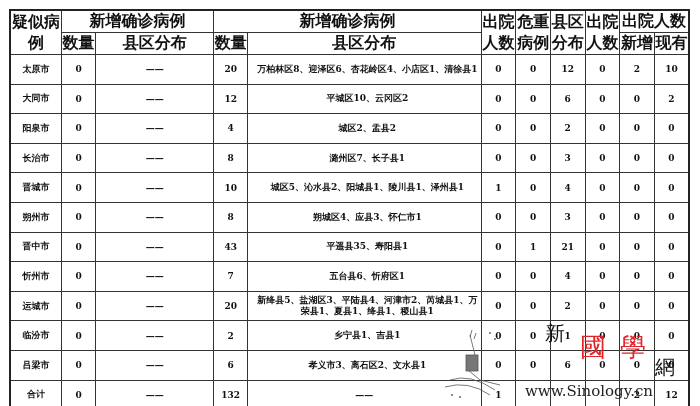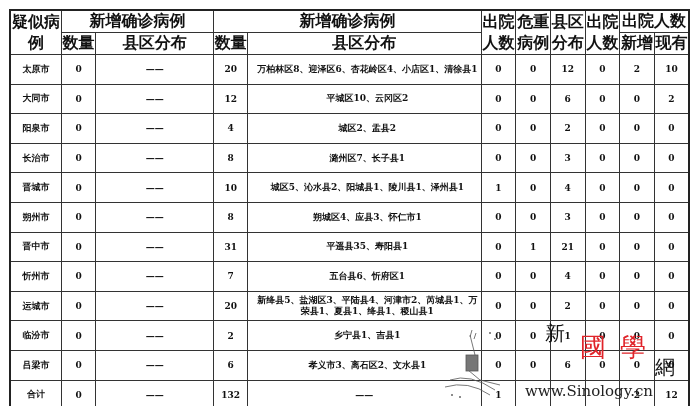--- a/index.html
+++ b/index.html
@@ -132,21 +132,21 @@
           <td>0</td>
           <td>3</td>
           <td>0</td>
           <td>0</td>
           <td>0</td>
         </tr>
         <tr>
           <td>晋中市</td>
           <td>0</td>
           <td>——</td>
-          <td>31</td>
+          <td>43</td>
           <td class="dist">平遥县35、寿阳县1</td>
           <td>0</td>
           <td>1</td>
           <td>21</td>
           <td>0</td>
           <td>0</td>
           <td>0</td>
         </tr>
         <tr>
           <td>忻州市</td>

